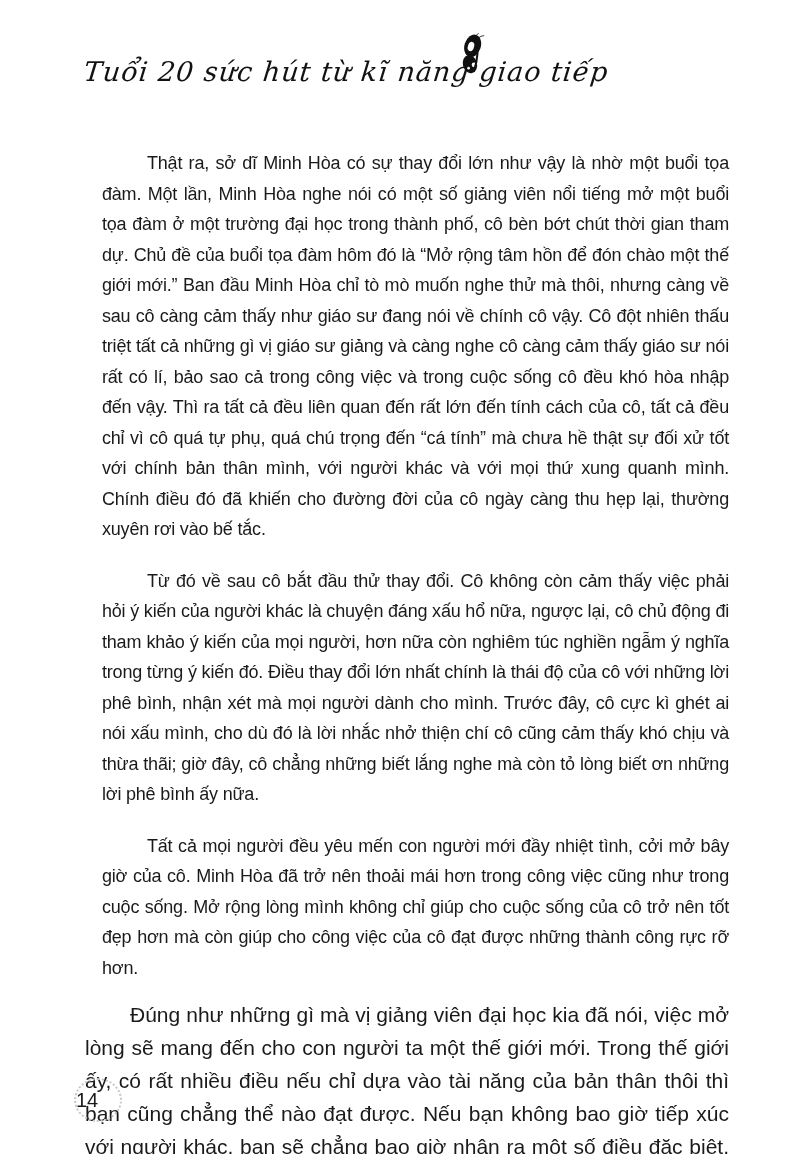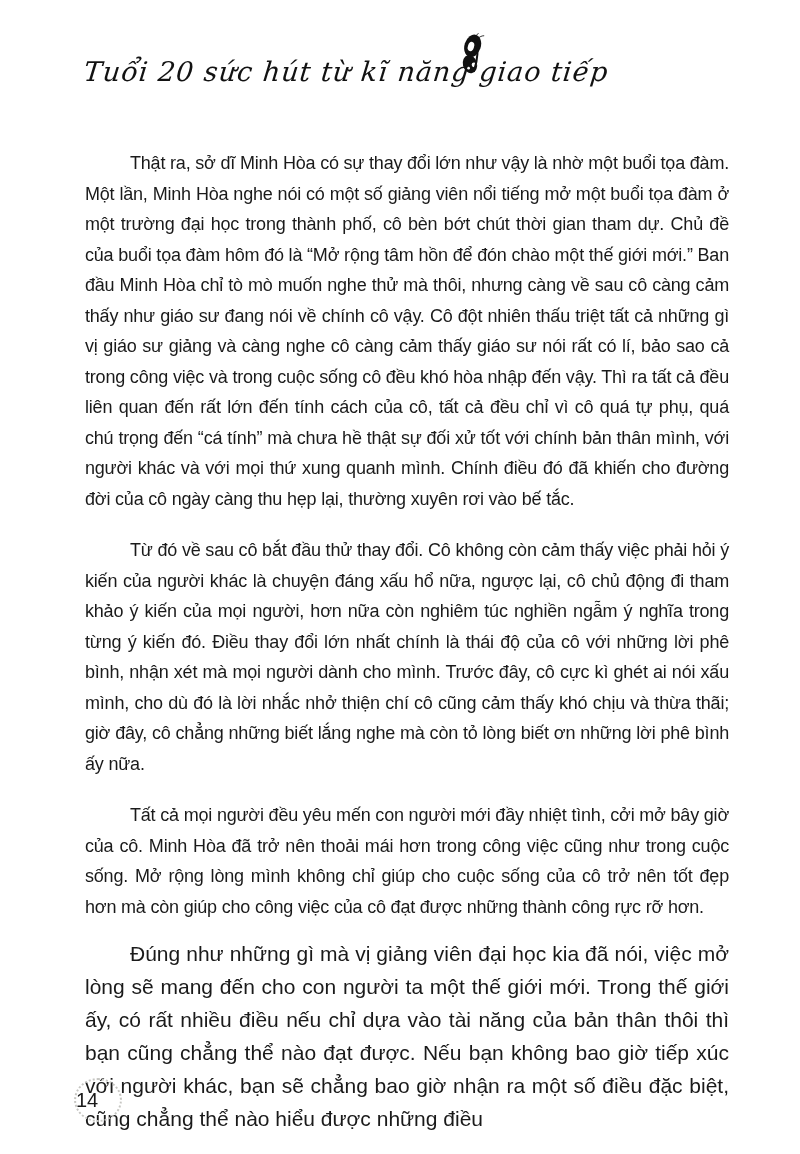--- a/index.html
+++ b/index.html
@@ -60,20 +60,21 @@
     margin: 0;
     text-align: justify;
     text-indent: 45px;
   }
   p.sans {
     font-family: "Liberation Sans", sans-serif;
     font-size: 18px;
     letter-spacing: -0.2px;
     line-height: 30.5px;
     margin-bottom: 21px;
+    margin-left: 17px;
   }
   p.serif {
     font-family: Liberation Sans, sans-serif;
     font-size: 21px;
     line-height: 33px;
     margin-top: -6px;
     margin-bottom: 0;
   }
 
   

